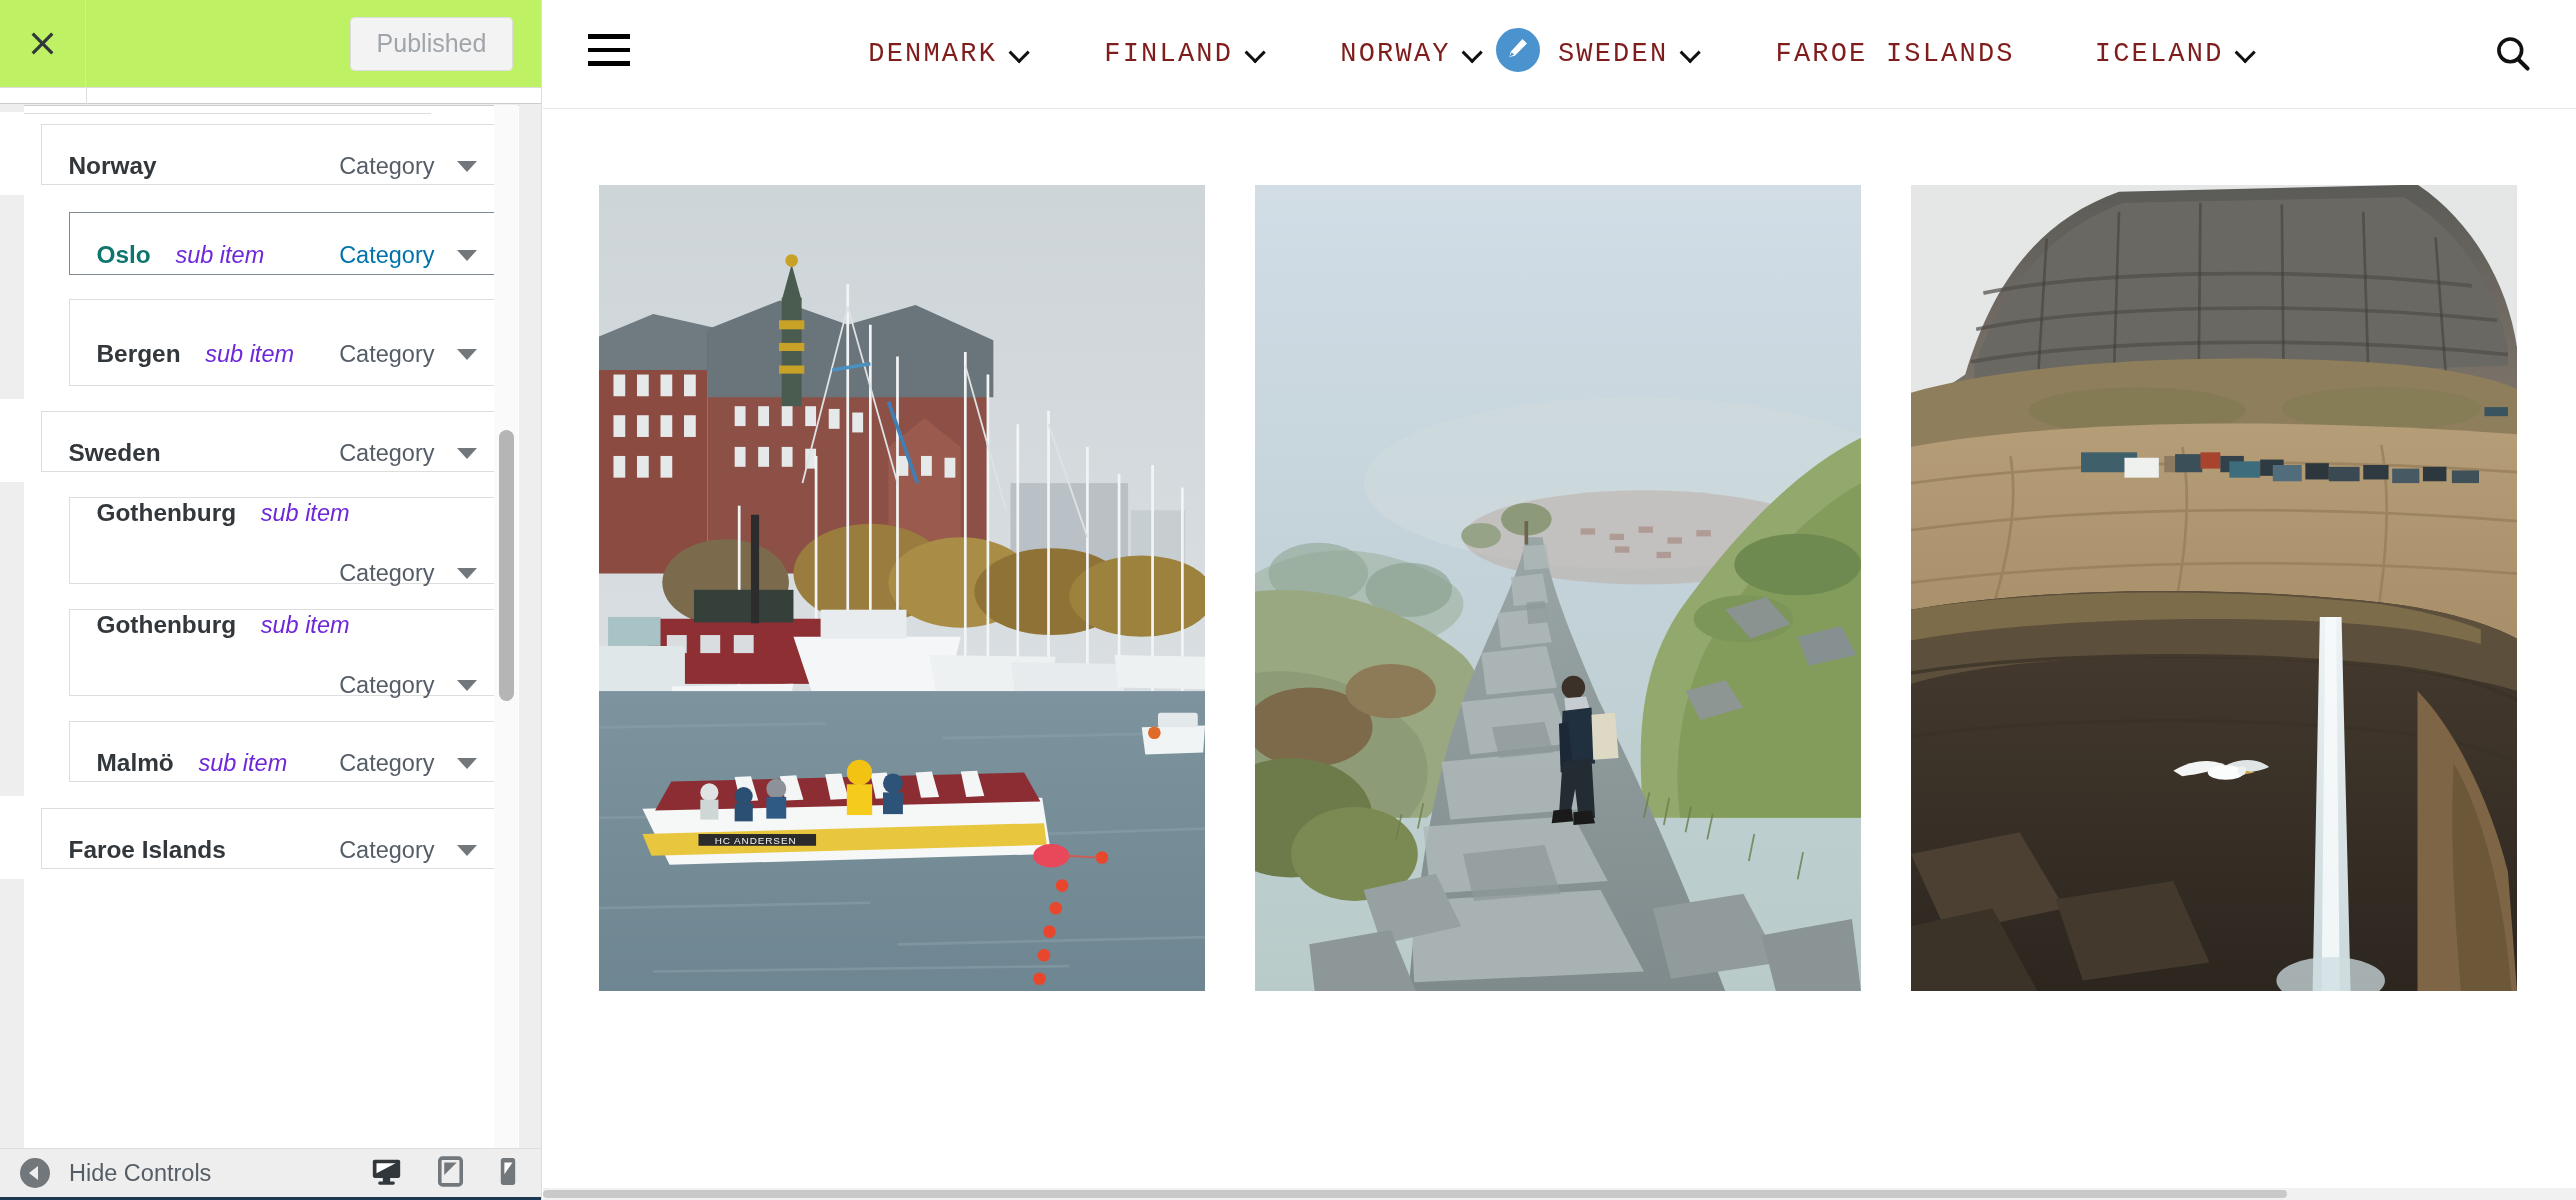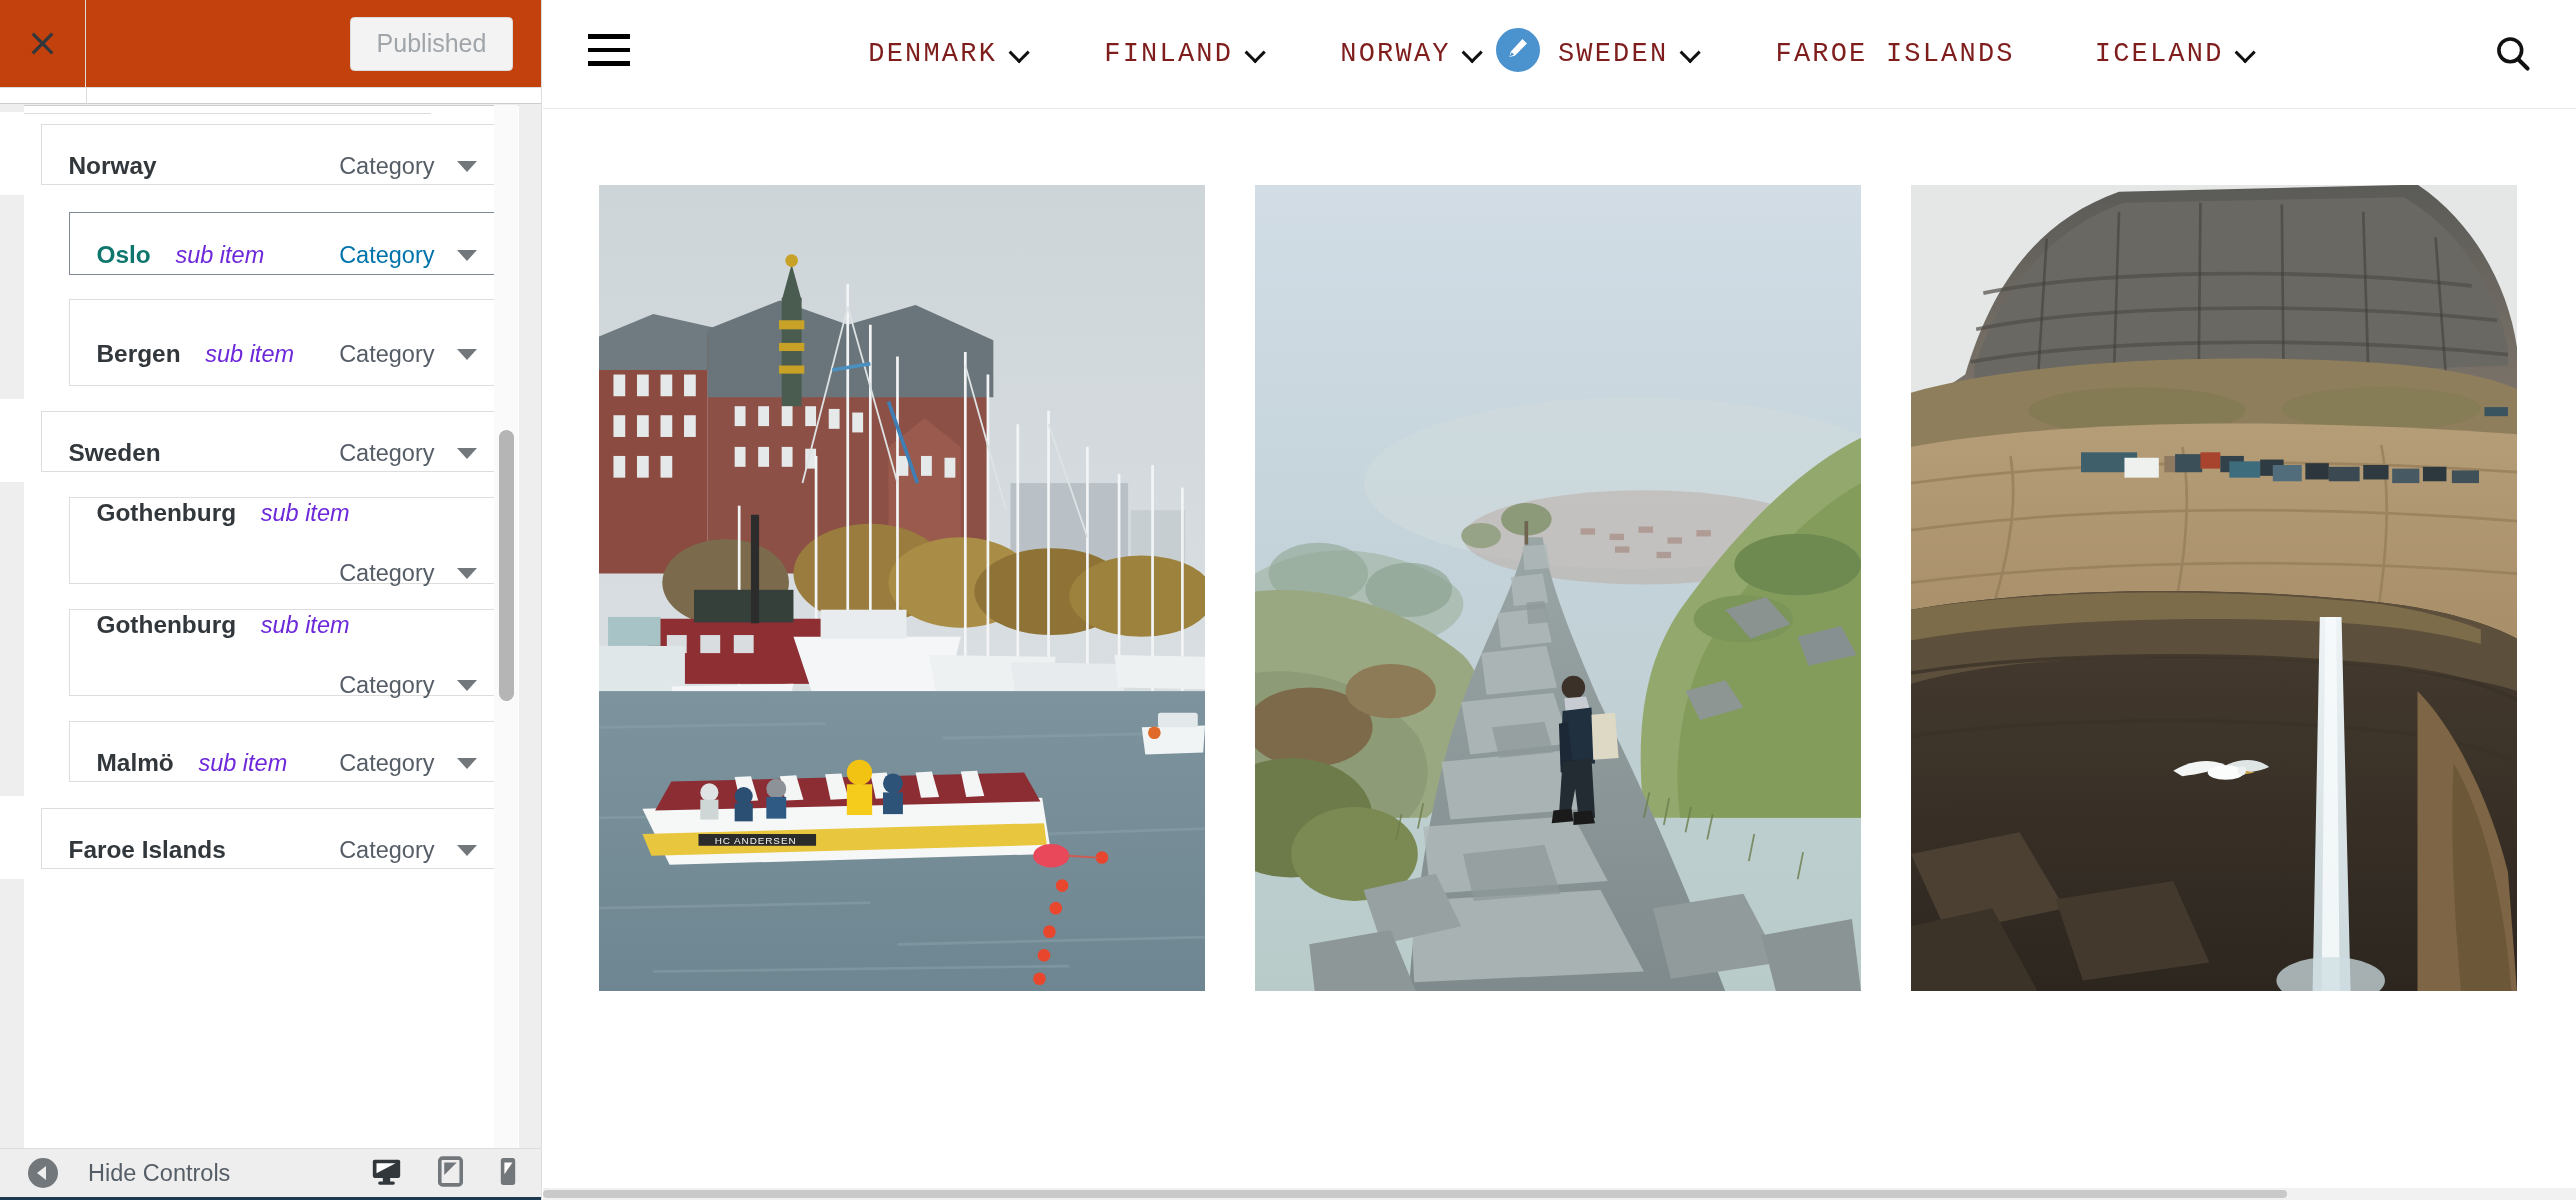--- a/index.html
+++ b/index.html
@@ -29,21 +29,21 @@
     border-right: 0.9px solid #dddddd;
     overflow: hidden;
   }
 
   
   .cz-header {
     position: absolute;
     left: 0; top: 0;
     width: 542px;
     height: 88px;
-    background: #c2410c;
+    background: #bef264;
     border-bottom: 0.9px solid #dddddd;
   }
   .cz-close {
     position: absolute;
     left: 0; top: 0;
     width: 86px;
     height: 87px;
     border-right: 0.9px solid #dddddd;
     display: flex;
     align-items: center;
@@ -223,22 +223,22 @@
     height: 52px;
     background: #eeeeee;
     border-top: 0.9px solid #dddddd;
     border-bottom: 3.6px solid #1d3a52;
     display: flex;
     align-items: center;
   }
   .cz-collapse {
     display: flex;
     align-items: center;
-    gap: 30px;
-    padding-left: 28px;
+    gap: 19px;
+    padding-left: 20px;
     cursor: pointer;
   }
   .cz-collapse-circle {
     width: 30px; height: 30px;
     border-radius: 50%;
     background: #72777c;
     display: flex;
     align-items: center;
     justify-content: center;
   }

